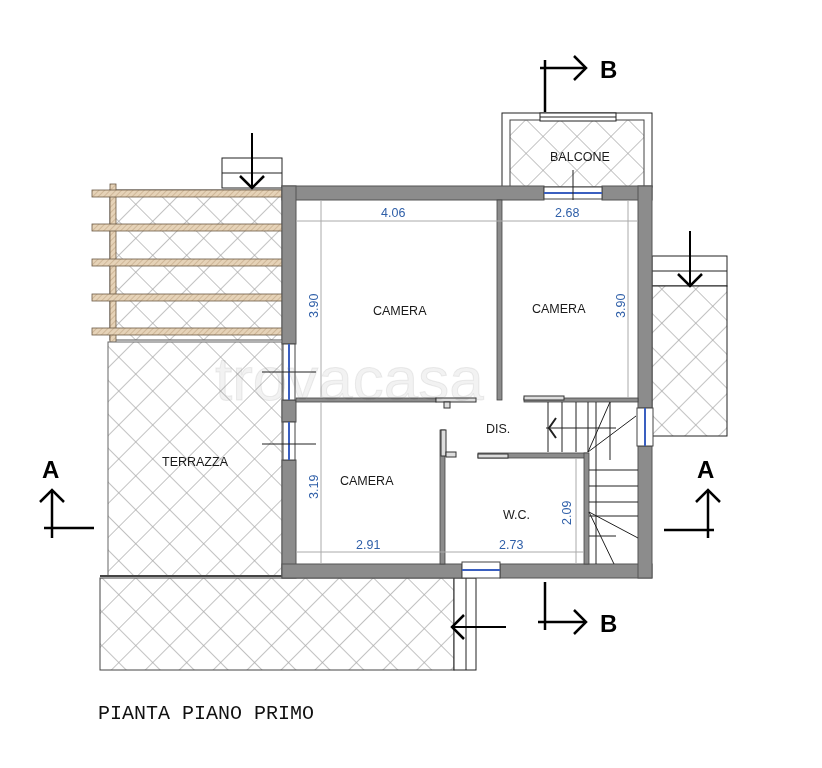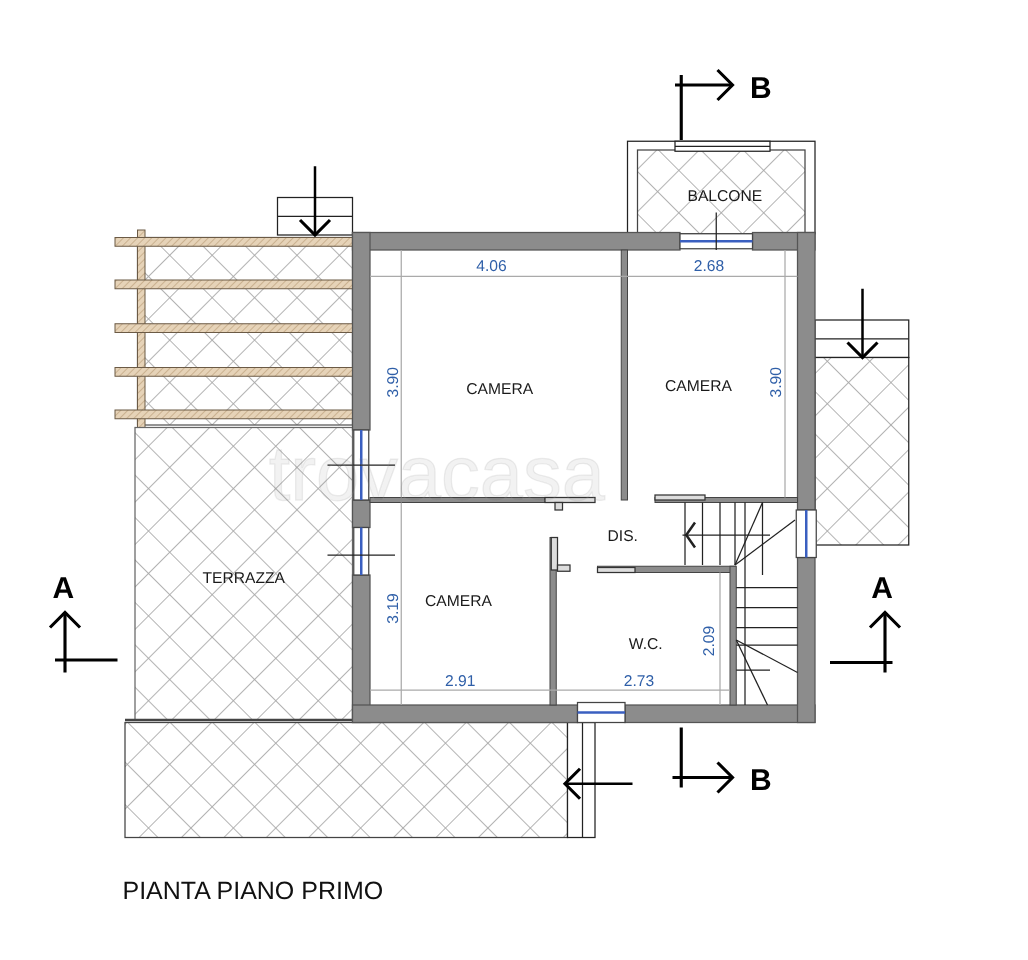--- a/index.html
+++ b/index.html
@@ -1,21 +1,21 @@
 <!DOCTYPE html>
 <html><head>
 <meta charset="utf-8">
 <style>
   html,body{margin:0;padding:0;background:#fff;}
   body{width:822px;height:768px;position:relative;overflow:hidden;font-family:"Liberation Sans",sans-serif;}
   svg{position:absolute;left:0;top:0;}
   .lbl{font-family:"Liberation Sans",sans-serif;font-size:12.5px;fill:#1a1a1a;}
   .dim{font-family:"Liberation Sans",sans-serif;font-size:12.5px;fill:#2f5fa8;}
   .sec{font-family:"Liberation Sans",sans-serif;font-size:24px;font-weight:bold;fill:#000;}
-  .title{position:absolute;left:98px;top:702px;font-size:20px;color:#111;font-family:Liberation Sans, sans-serif;}
+  .title{position:absolute;left:98px;top:702px;font-size:20px;color:#111;font-family:Liberation Mono, monospace;}
   .wm{font-family:"Liberation Sans",sans-serif;font-size:62px;fill:#000;fill-opacity:0.05;stroke:#999;stroke-opacity:0.18;stroke-width:1;}
 </style>
 </head>
 <body>
 
 <svg width="822" height="768" viewBox="0 0 822 768">
   <defs>
     <pattern id="hatch" width="24" height="24" patternUnits="userSpaceOnUse" patternTransform="rotate(45)">
       <rect width="24" height="24" fill="#fff"></rect>
       <line x1="0" y1="0" x2="0" y2="24" stroke="#a8a8a8" stroke-width="1.4"></line>

